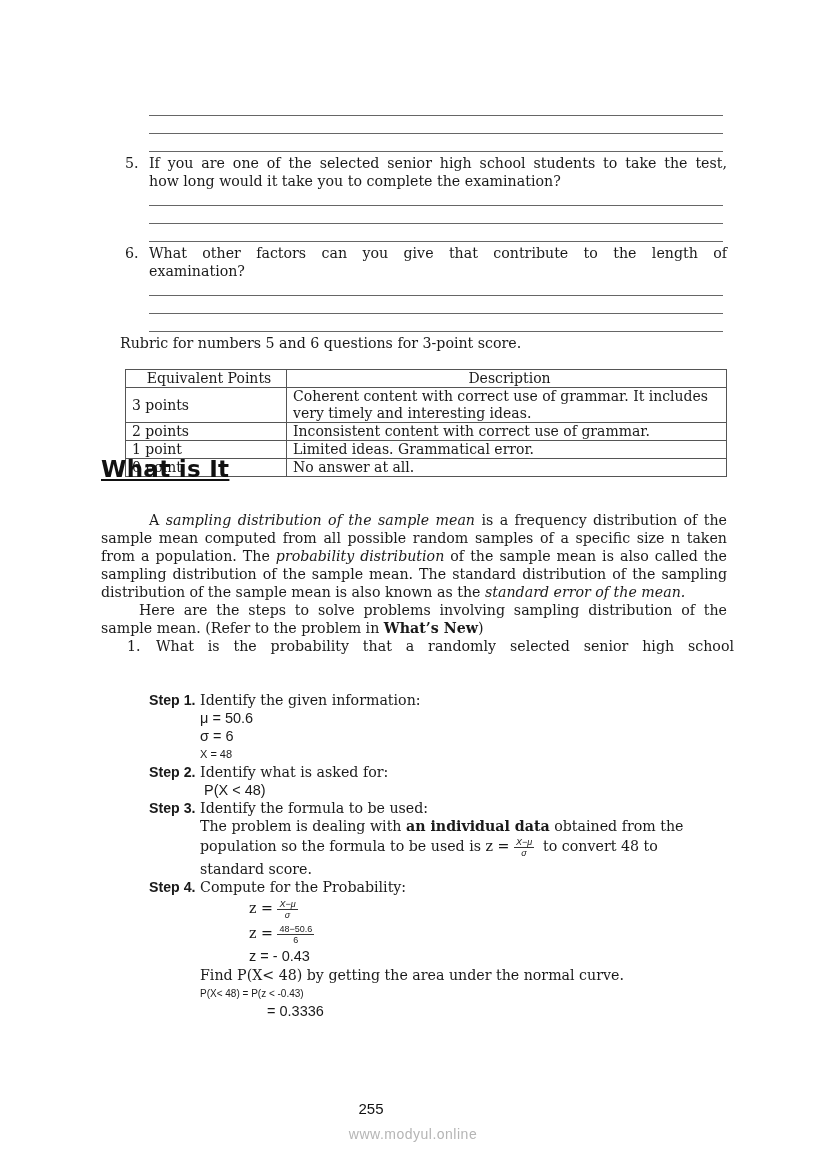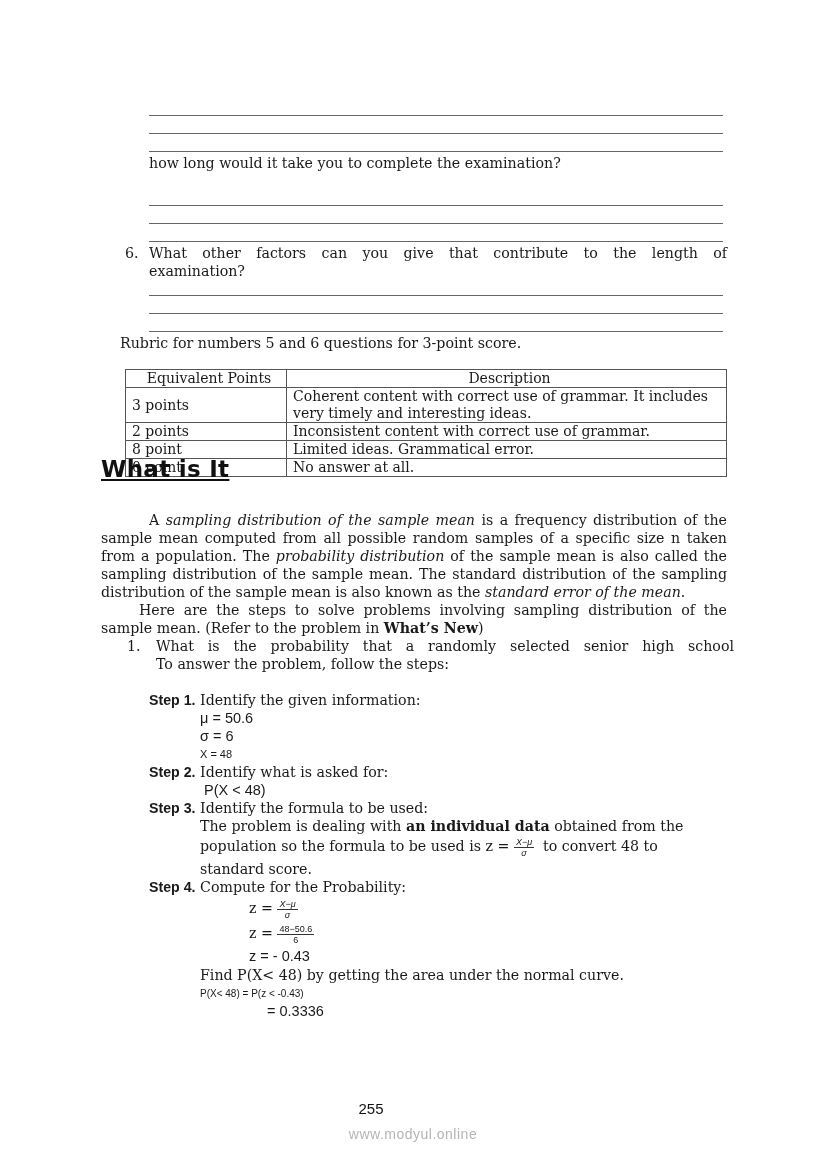--- a/index.html
+++ b/index.html
@@ -45,20 +45,21 @@
     b { font-weight: bold; }
   </style>
 </head>
 <body>
 
 <div class="line" style="top:115px"></div>
 <div class="line" style="top:133px"></div>
 <div class="line" style="top:151px"></div>
 
 <div class="qtext" style="top:154px">
+  <div class="justify"><span class="qnum">5.</span><span>If you are one of the selected senior high school students to take the test,</span></div>
   <div class="indent-cont">how long would it take you to complete the examination?</div>
 </div>
 <div class="line" style="top:205px"></div>
 <div class="line" style="top:223px"></div>
 <div class="line" style="top:241px"></div>
 
 <div class="qtext" style="top:244px">
   <div class="justify"><span class="qnum">6.</span><span>What other factors can you give that contribute to the length of</span></div>
   <div class="indent-cont">examination?</div>
 </div>
@@ -76,39 +77,38 @@
   </tr>
   <tr>
     <td>3 points</td>
     <td>Coherent content with correct use of grammar. It includes very timely and interesting ideas.</td>
   </tr>
   <tr>
     <td>2 points</td>
     <td>Inconsistent content with correct use of grammar.</td>
   </tr>
   <tr>
-    <td>8 point</td>
+    <td>1 point</td>
     <td>Limited ideas. Grammatical error.</td>
   </tr>
   <tr>
     <td>0 point</td>
     <td>No answer at all.</td>
   </tr>
 </tbody>
   </table>
 
 <div class="heading">What is It</div>
 
 <div class="para" style="top:511px; text-indent:48px;"><span>A </span><i>sampling distribution of the sample mean</i><span> is a frequency distribution of the sample mean computed from all possible random samples of a specific size n taken from a population. The </span><i>probability distribution</i><span> of the sample mean is also called the sampling distribution of the sample mean. The standard distribution of the sampling distribution of the sample mean is also known as the </span><i>standard error of the mean.</i></div>
 
 <div class="para" style="top:601px; text-indent:38px;"><span>Here are the steps to solve problems involving sampling distribution of the sample mean. (Refer to the problem in </span><b>What’s New</b><span>)</span></div>
 
 <div class="qtext" style="top:637px; left:120px; width:607px;margin-left:7px;">
   <div class="justify"><span class="qnum" style="width:29px">1.</span><span>What is the probability that a randomly selected senior high school</span></div>
-  <div style="padding-left:29px">To answer the problem, follow the steps:</div>
 </div>
 
 <div class="abs" style="left:149px; top:691px; line-height:18px;"><b class="sans">Step 1.</b><span> Identify the given information:</span></div>
 <div class="abs sans" style="left:200px; top:709px; line-height:18px; font-size:14.5px;">μ = 50.6</div>
 <div class="abs sans" style="left:200px; top:727px; line-height:18px; font-size:14.5px;">σ = 6</div>
 <div class="abs sans" style="left:200px; top:745px; line-height:18px; font-size:11px;">X = 48</div>
 
 <div class="abs" style="left:149px; top:763px; line-height:18px;"><b class="sans">Step 2.</b><span> Identify what is asked for:</span></div>
 <div class="abs sans" style="left:204px; top:781px; line-height:18px; font-size:14.5px;">P(X &lt; 48)</div>
 

